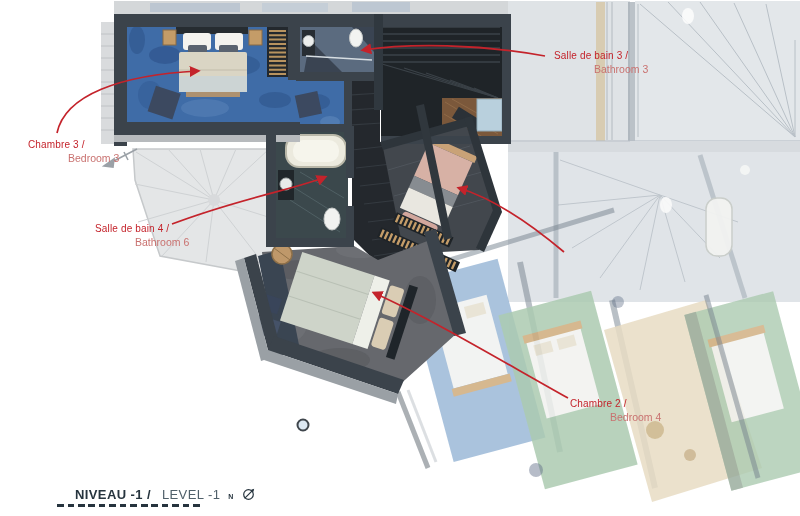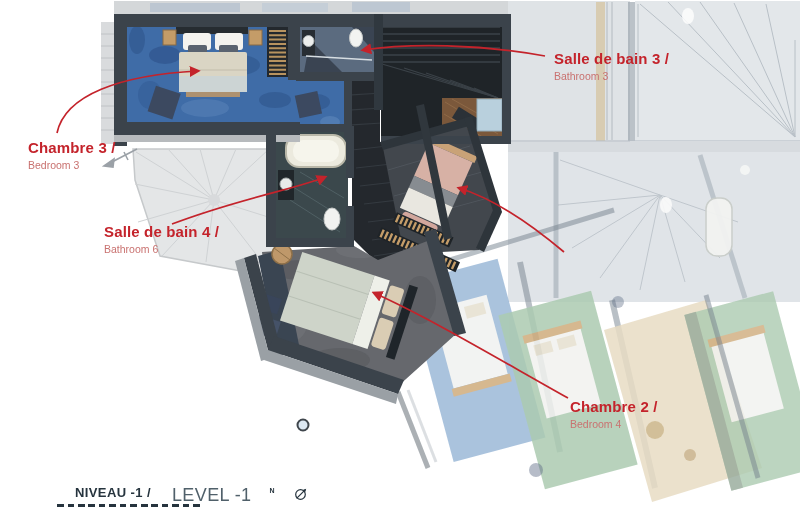--- a/index.html
+++ b/index.html
@@ -8,25 +8,25 @@
     --footer-dark:#26343e;
     --footer-light:#50606a;
   }
   html,body{margin:0;padding:0;background:#ffffff;}
   .canvas{
     position:relative;width:800px;height:516px;background:#ffffff;
     overflow:hidden;font-family:"Liberation Sans",sans-serif;
   }
   svg.plan{position:absolute;left:0;top:0;display:block;}
   .callout{position:absolute;line-height:1.3;white-space:nowrap;}
-  .callout .fr{font-size:15px;font-weight:bold;color:var(--accent-red);letter-spacing:.15px;}
-  .callout .en{font-size:10.5px;color:var(--label-red-soft);margin-top:1px;}
-  .footer{position:absolute;display:flex;align-items:flex-start;gap:21px;}
+  .callout .fr{font-size:10px;font-weight:normal;color:var(--accent-red);letter-spacing:.15px;}
+  .callout .en{font-size:10.5px;color:var(--label-red-soft);margin-top:1px;margin-left:40px;}
+  .footer{position:absolute;display:flex;align-items:center;gap:11px;}
   .f-bold{font-size:13px;font-weight:bold;color:var(--footer-dark);letter-spacing:.4px;}
-  .f-light{font-size:18px;color:var(--footer-light);letter-spacing:.4px;}
+  .f-light{font-size:13px;color:var(--footer-light);letter-spacing:.4px;}
   .f-sub{font-size:7px;font-weight:bold;color:var(--footer-dark);transform:translateY(2px);margin-left:-3px;}
   .n-icon{transform:translateY(2px);margin-left:-2px;}
   .dash{
     position:absolute;height:2.8px;
     background:repeating-linear-gradient(90deg,var(--footer-dark) 0 6.5px,transparent 6.5px 10.5px);
   }
 </style>
 </head>
 <body>
 
@@ -362,21 +362,21 @@
 <div class="callout" style="left:28px;top:138px">
   <div class="fr">Chambre 3 /</div>
   <div class="en">Bedroom 3</div>
 </div>
 
 <div class="callout" style="left:554px;top:49px">
   <div class="fr">Salle de bain 3 /</div>
   <div class="en">Bathroom 3</div>
 </div>
 
-<div class="callout" style="left:104px;top:222px">
+<div class="callout" style="left:95px;top:222px">
   <div class="fr">Salle de bain 4 /</div>
   <div class="en">Bathroom 6</div>
 </div>
 
 
 <div class="callout" style="left:570px;top:397px">
   <div class="fr">Chambre 2 /</div>
   <div class="en">Bedroom 4</div>
 </div>
 

